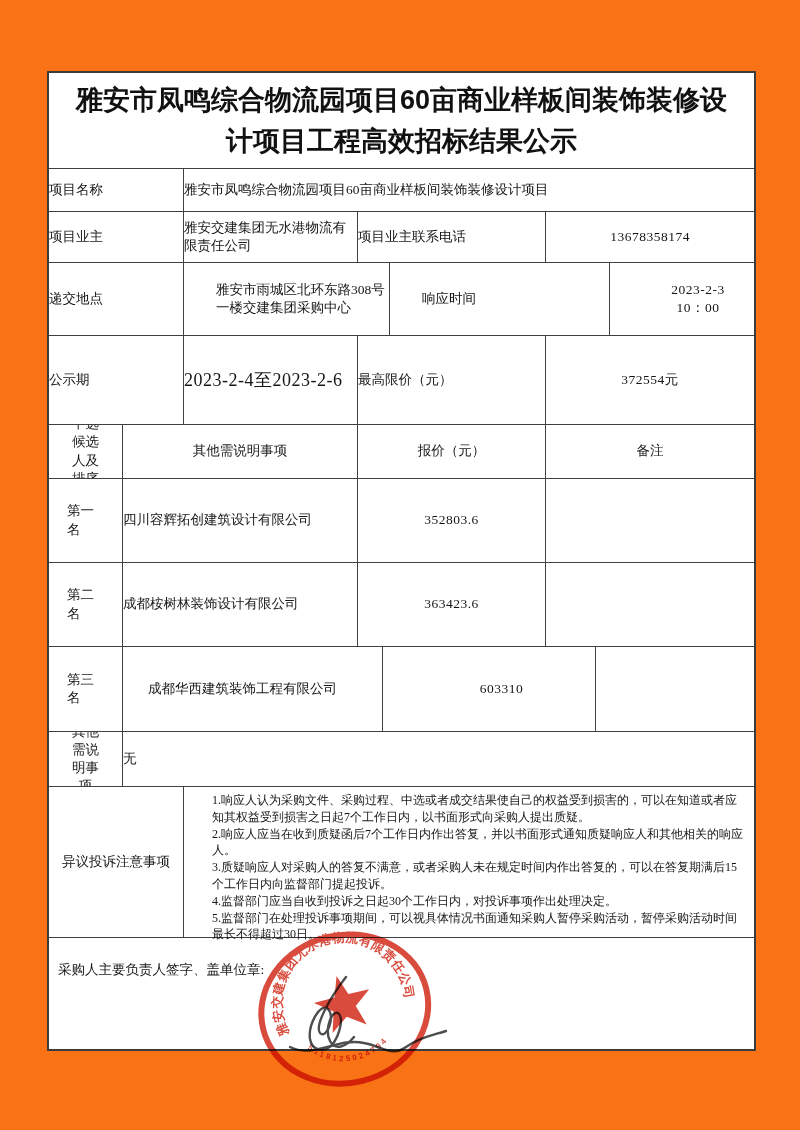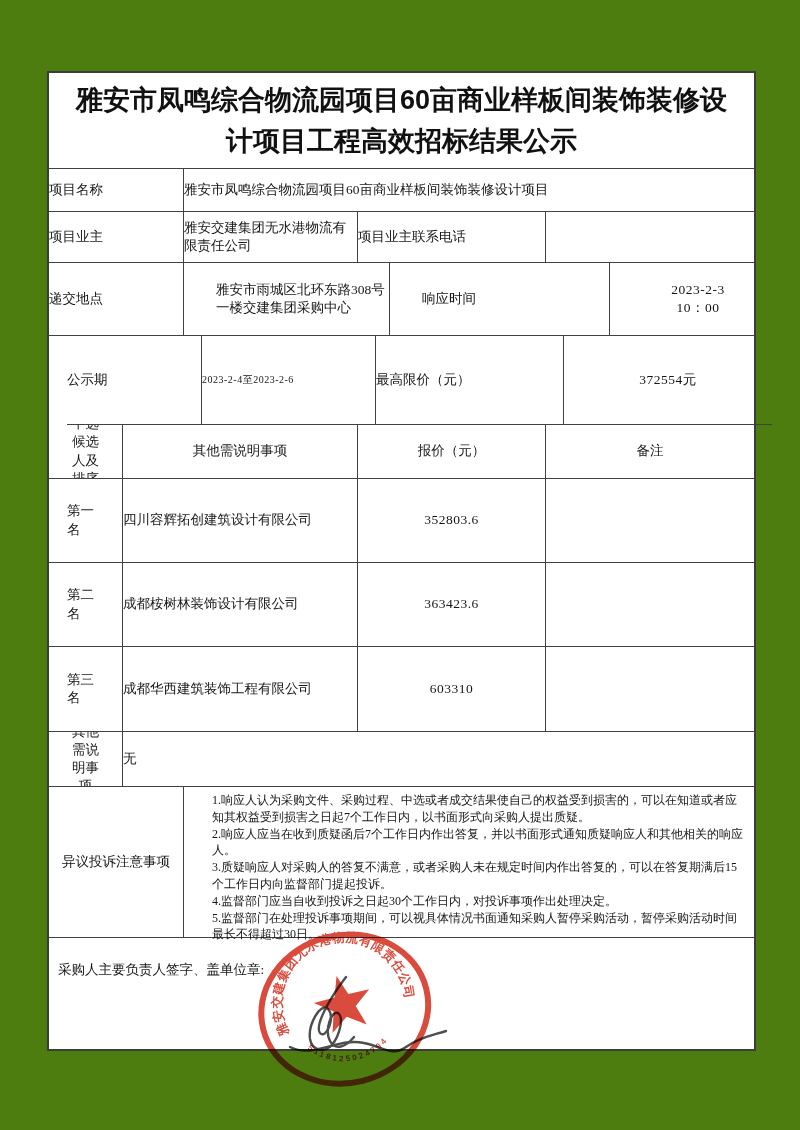--- a/index.html
+++ b/index.html
@@ -1,19 +1,19 @@
 <!DOCTYPE html>
 <html><head>
 <meta charset="utf-8">
 <style>
   * { margin:0; padding:0; box-sizing:border-box; }
   html,body { width:800px; height:1130px; background:#ffffff; }
   body { font-family:"Liberation Serif","DejaVu Serif",serif; color:#161616; position:relative; }
 
-  .page { position:absolute; inset:0; background:#4d7c0f; }
+  .page { position:absolute; inset:0; background:#f97316; }
 
   .doc-table {
     position:absolute; left:47px; top:71px; width:709px; height:980px;
     border:2px solid #3c3c3c; background:#fff;
   }
   .row { display:flex; width:100%; border-bottom:1px solid #414141; }
   .row:last-child { border-bottom:none; }
   .cell {
     display:flex; align-items:center; padding:2px 0;
     border-right:1px solid #414141; font-size:13.5px; line-height:1.35;
@@ -37,25 +37,25 @@
   .title-row { height:96px; border-bottom:1px solid #414141; }
   .title-cell {
     flex:1; display:flex; align-items:center; justify-content:center; text-align:center;
     font-family:"Liberation Sans","DejaVu Sans",sans-serif;
     font-weight:bold; font-size:27px; line-height:1.5; padding:4px 18px; color:#111;
   }
 
   .r-name { height:43px; }
   .r-owner { height:51px; }
   .r-place { height:73px;gap:32px; }
-  .r-public { height:89px;margin-left:18px; }
+  .r-public { height:89px; }
   .r-chead { height:54px; }
   .r-cand1 { height:84px; }
   .r-cand2 { height:84px; }
-  .r-cand3 { height:85px; }
+  .r-cand3 { height:85px;gap:25px; }
   .r-other { height:55px; }
   .r-superv { height:46px; }
   .r-objection { height:151px; }
   .r-sign { height:65px; }
 
   .superv-right { flex:1; display:flex; flex-direction:column; }
   .superv-sub { flex:1; display:flex; align-items:center; justify-content:center; font-size:13.5px; }
   .superv-sub:first-child { border-bottom:1px solid #414141; }
 
   .objection-text {
@@ -87,35 +87,36 @@
 
     <div class="row r-name">
       <div class="cell ca1">项目名称</div>
       <div class="cell last">雅安市凤鸣综合物流园项目60亩商业样板间装饰装修设计项目</div>
     </div>
 
     <div class="row r-owner">
       <div class="cell ca1">项目业主</div>
       <div class="cell ca2">雅安交建集团无水港物流有限责任公司</div>
       <div class="cell ca3">项目业主联系电话</div>
+      <div class="cell last center num">13678358174</div>
     </div>
 
     <div class="row r-place">
       <div class="cell ca1">递交地点</div>
       <div class="cell ca2">雅安市雨城区北环东路308号一楼交建集团采购中心</div>
       <div class="cell ca3">响应时间</div>
       <div class="cell last center col">
         <div class="num">2023-2-3</div>
         <div class="num">10：00</div>
       </div>
     </div>
 
     <div class="row r-public">
       <div class="cell ca1">公示期</div>
-      <div class="cell ca2 num" style="font-size:10px;">2023-2-4至2023-2-6</div>
+      <div class="cell ca2 num" style="font-size:18px;">2023-2-4至2023-2-6</div>
       <div class="cell ca3">最高限价（元）</div>
       <div class="cell last center num">372554元</div>
     </div>
 
     <div class="row r-chead">
       <div class="cell cb1 center">中选候选人及排序</div>
       <div class="cell cb2 center">其他需说明事项</div>
       <div class="cell cb3 center">报价（元）</div>
       <div class="cell last center">备注</div>
     </div>

